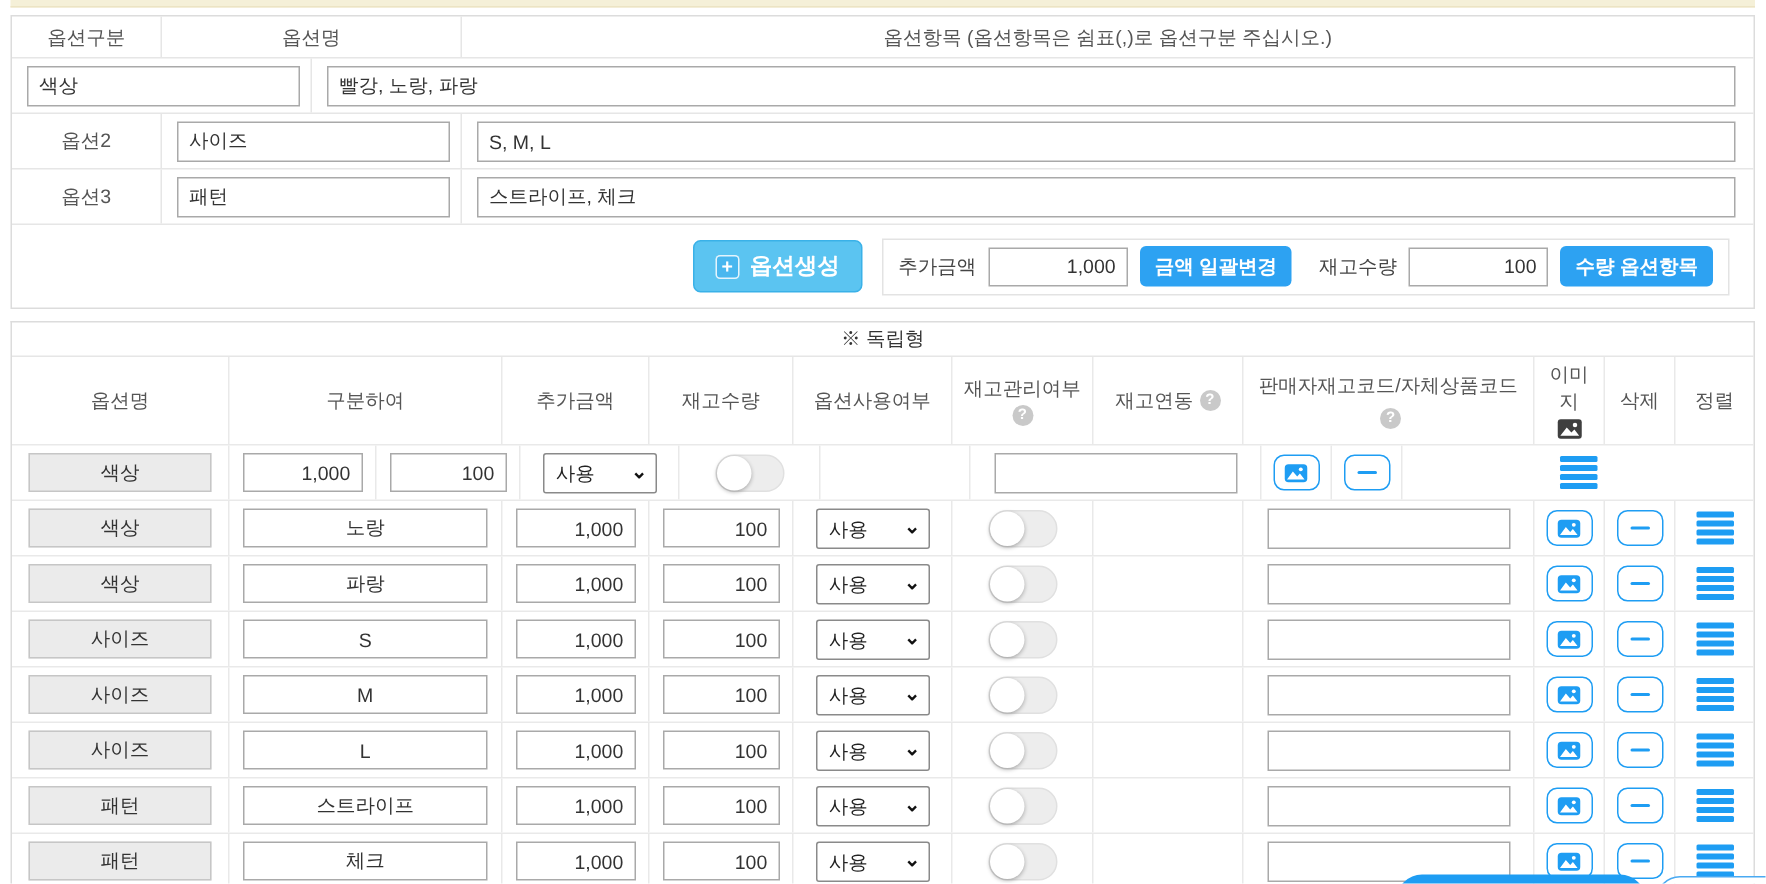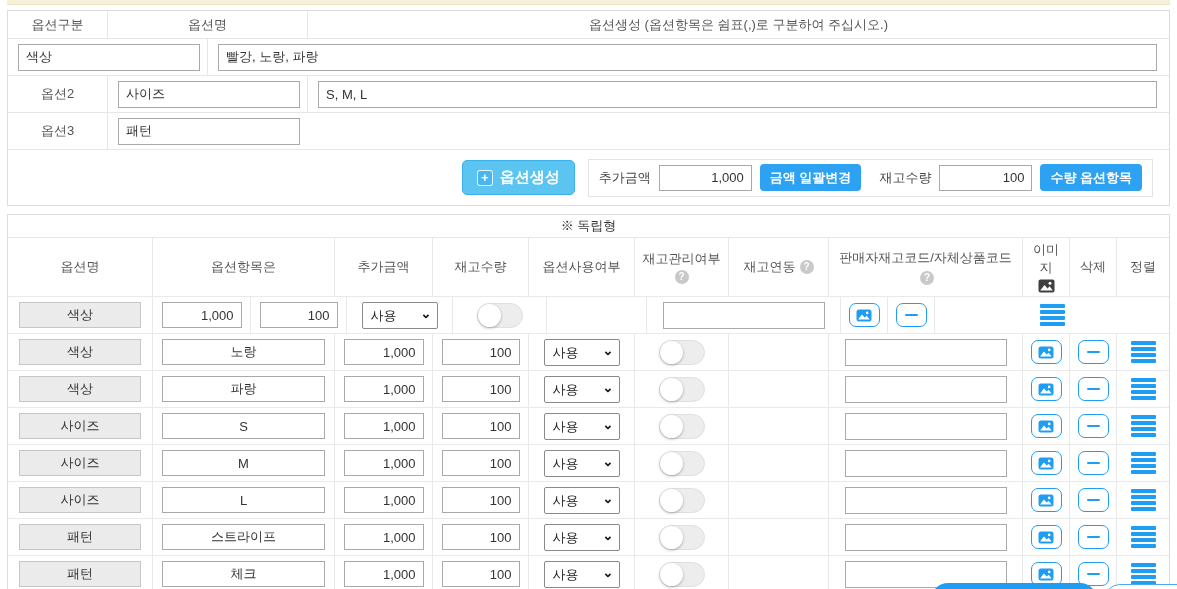--- a/index.html
+++ b/index.html
@@ -97,21 +97,21 @@
 <body>
 
 <div class="page">
 
   <div class="top-strip"></div>
 
   <section class="setup">
     <div class="srow setup-head">
       <div class="scell c1">옵션구분</div>
       <div class="scell c2" style="justify-content:center">옵션명</div>
-      <div class="scell c3" style="justify-content:center">옵션생성 (옵션항목은 쉼표(,)로 구분하여 주십시오.)</div>
+      <div class="scell c3" style="justify-content:center">옵션항목 (옵션항목은 쉼표(,)로 옵션구분 주십시오.)</div>
     </div>
 
     <div class="srow setup-row">
       <div class="scell c2">
           <input class="name-input" value="색상" style="">
         </div>
       <div class="scell c3">
           <input class="items-input" value="빨강, 노랑, 파랑" style="">
         </div>
     </div>
@@ -122,20 +122,23 @@
         </div>
       <div class="scell c3">
           <input class="items-input" value="S, M, L" style="">
         </div>
     </div>
     <div class="srow setup-row">
       <div class="scell c1">옵션3</div>
       <div class="scell c2">
           <input class="name-input" value="패턴" style="">
         </div>
+      <div class="scell c3">
+          <input class="items-input" value="스트라이프, 체크" style="">
+        </div>
     </div>
 
     <div class="setup-foot">
       <button class="gen-btn">
         <span class="plus-box">+</span>
         <span>옵션생성</span>
       </button>
       <div class="bulk-group">
         <span class="bulk-label">추가금액</span>
         <input class="bulk-input" value="1,000" style="">
@@ -145,21 +148,21 @@
         <button class="bulk-btn">수량 옵션항목</button>
       </div>
     </div>
   </section>
 
   <section class="list">
     <div class="list-title">※ 독립형</div>
 
     <div class="lrow list-head">
       <div class="lcell col-name">옵션명</div>
-      <div class="lcell col-item">옵션항목은</div>
+      <div class="lcell col-item">구분하여</div>
       <div class="lcell col-price">추가금액</div>
       <div class="lcell col-qty">재고수량</div>
       <div class="lcell col-use">옵션사용여부</div>
       <div class="lcell col-manage">
         <span>재고관리여부</span>
         <span class="q-icon">?</span>
       </div>
       <div class="lcell col-sync inline">
         <span>재고연동</span>
         <span class="q-icon">?</span>

